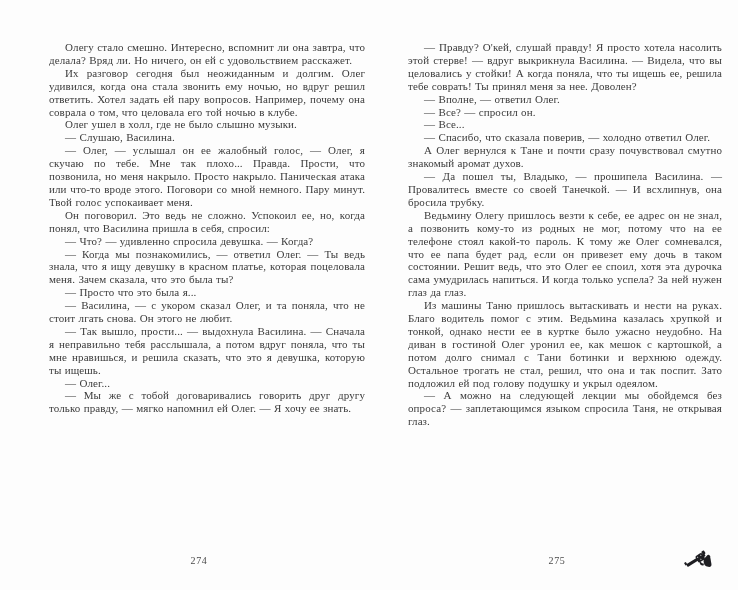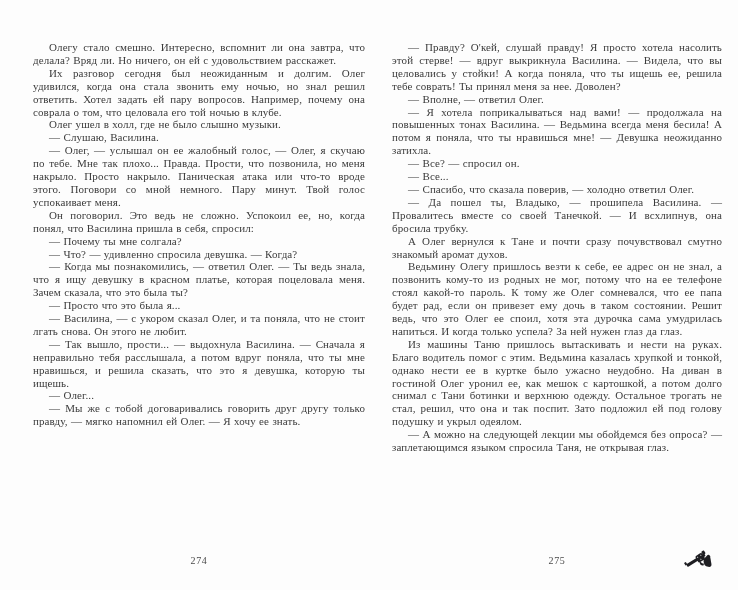--- a/index.html
+++ b/index.html
@@ -23,21 +23,21 @@
   .page {
     position: absolute;
     top: 0;
     height: 100%;
   }
   .page-left  { left: 33px;  width: 332px; }
   .page-right { left: 392px; width: 330px; }
   .text-block {
     position: absolute;
     top: 41px;
-    left: 0;
+    left: 16px;
     right: 0;
   }
   .text-block p {
     margin: 0;
     font-size: 11px;
     line-height: 12.9px;
     text-align: justify;
     text-indent: 16px;
     letter-spacing: 0.1px;
     word-spacing: 0.5px;
@@ -65,47 +65,45 @@
   .ornament svg { width: 100%; height: 100%; display: block; }
 </style>
 </head>
 <body>
 
 <div class="spread">
 
   <div class="page page-left">
     <div class="text-block">
         <p>Олегу стало смешно. Интересно, вспомнит ли она завтра, что делала? Вряд ли. Но ничего, он ей с удовольствием расскажет.</p>
-        <p>Их разговор сегодня был неожиданным и долгим. Олег удивился, когда она стала звонить ему ночью, но знал решил ответить. Хотел задать ей пару вопросов. Например, почему она соврала о том, что целовала его той ночью в клубе.</p>
+        <p>Их разговор сегодня был неожиданным и долгим. Олег удивился, когда она стала звонить ему ночью, но вдруг решил ответить. Хотел задать ей пару вопросов. Например, почему она соврала о том, что целовала его той ночью в клубе.</p>
         <p>Олег ушел в холл, где не было слышно музыки.</p>
         <p>— Слушаю, Василина.</p>
         <p>— Олег, — услышал он ее жалобный голос, — Олег, я скучаю по тебе. Мне так плохо... Правда. Прости, что позвонила, но меня накрыло. Просто накрыло. Паническая атака или что-то вроде этого. Поговори со мной немного. Пару минут. Твой голос успокаивает меня.</p>
         <p>Он поговорил. Это ведь не сложно. Успокоил ее, но, когда понял, что Василина пришла в себя, спросил:</p>
-        <p>— Почему ты мне солгала?</p>
         <p>— Что? — удивленно спросила девушка. — Когда?</p>
         <p>— Когда мы познакомились, — ответил Олег. — Ты ведь знала, что я ищу девушку в красном платье, которая поцеловала меня. Зачем сказала, что это была ты?</p>
         <p>— Просто что это была я...</p>
         <p>— Василина, — с укором сказал Олег, и та поняла, что не стоит лгать снова. Он этого не любит.</p>
         <p>— Так вышло, прости... — выдохнула Василина. — Сначала я неправильно тебя расслышала, а потом вдруг поняла, что ты мне нравишься, и решила сказать, что это я девушка, которую ты ищешь.</p>
         <p>— Олег...</p>
         <p>— Мы же с тобой договаривались говорить друг другу только правду, — мягко напомнил ей Олег. — Я хочу ее знать.</p>
       </div>
     <div class="folio">274</div>
   </div>
 
   <div class="page page-right">
     <div class="text-block">
         <p>— Правду? О'кей, слушай правду! Я просто хотела насолить этой стерве! — вдруг выкрикнула Василина. — Видела, что вы целовались у стойки! А когда поняла, что ты ищешь ее, решила тебе соврать! Ты принял меня за нее. Доволен?</p>
         <p>— Вполне, — ответил Олег.</p>
-        <p>— Я хотела поприкалываться над вами! — продолжала на повышенных тонах Василина. — Ведьмина всегда меня бесила! А потом я поняла, что ты нравишься мне! — Девушка неожиданно затихла.</p>
         <p>— Все? — спросил он.</p>
         <p>— Все...</p>
         <p>— Спасибо, что сказала поверив, — холодно ответил Олег.</p>
+        <p>А Олег вернулся к Тане и почти сразу почувствовал смутно знакомый аромат духов.</p>
         <p>— Да пошел ты, Владыко, — прошипела Василина. — Провалитесь вместе со своей Танечкой. — И всхлипнув, она бросила трубку.</p>
-        <p>А Олег вернулся к Тане и почти сразу почувствовал смутно знакомый аромат духов.</p>
         <p>Ведьмину Олегу пришлось везти к себе, ее адрес он не знал, а позвонить кому-то из родных не мог, потому что на ее телефоне стоял какой-то пароль. К тому же Олег сомневался, что ее папа будет рад, если он привезет ему дочь в таком состоянии. Решит ведь, что это Олег ее споил, хотя эта дурочка сама умудрилась напиться. И когда только успела? За ней нужен глаз да глаз.</p>
         <p>Из машины Таню пришлось вытаскивать и нести на руках. Благо водитель помог с этим. Ведьмина казалась хрупкой и тонкой, однако нести ее в куртке было ужасно неудобно. На диван в гостиной Олег уронил ее, как мешок с картошкой, а потом долго снимал с Тани ботинки и верхнюю одежду. Остальное трогать не стал, решил, что она и так поспит. Зато подложил ей под голову подушку и укрыл одеялом.</p>
         <p>— А можно на следующей лекции мы обойдемся без опроса? — заплетающимся языком спросила Таня, не открывая глаз.</p>
       </div>
     <div class="folio">275</div>
     <div class="ornament">
       <svg viewBox="0 0 100 90" xmlns="http://www.w3.org/2000/svg" aria-hidden="true">
         <g fill="#1e1e22" transform="rotate(-32 50 45)">
           <rect x="10" y="32" width="62" height="9" rx="2"></rect>
           <rect x="7" y="25" width="6" height="9" rx="1.5"></rect>

